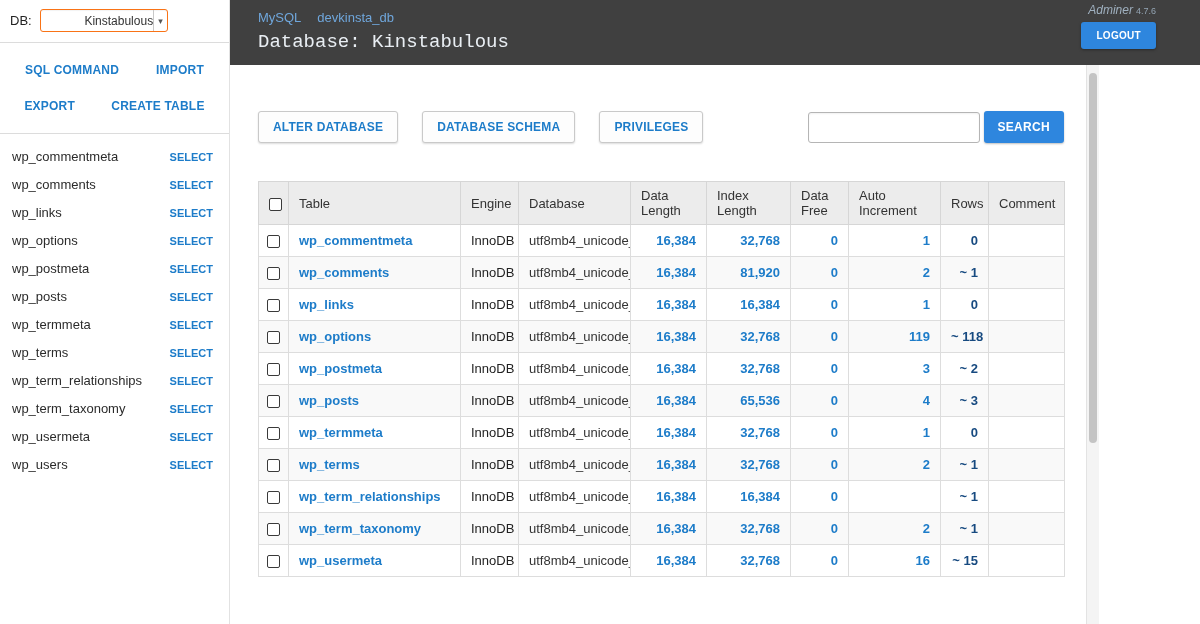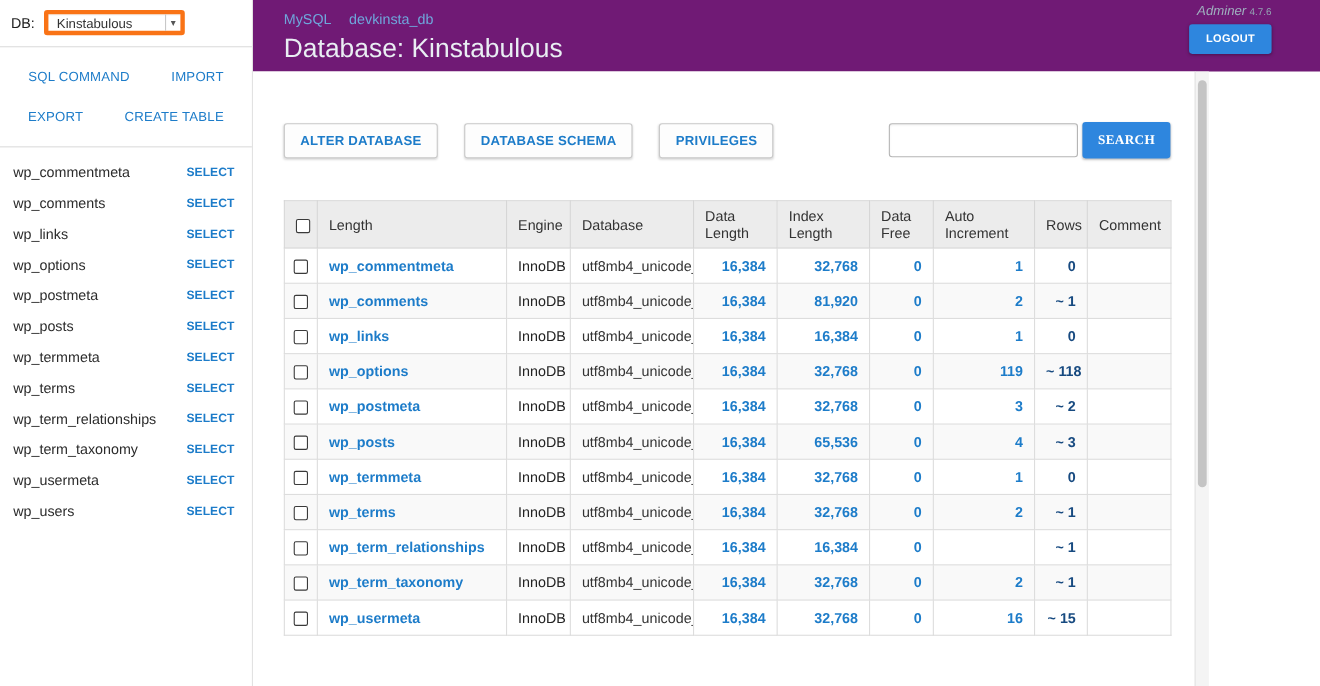--- a/index.html
+++ b/index.html
@@ -16,56 +16,56 @@
     position: absolute; left: 0; top: 0; width: 230px; height: 624px;
     background: #fff; border-right: 1px solid #e2e2e2; z-index: 2;
   }
   .db-row {
     display: flex; align-items: center; gap: 8px;
     padding: 9px 12px 10px 10px; border-bottom: 1px solid #dcdcdc;
   }
   .db-row label { font-size: 13px; color: #222; }
   .db-select {
     flex: 1; height: 23px; max-width: 128px;
-    border: 4px solid #f97316; border-radius: 3px; background: #fff;
-    display: flex; align-items: center; justify-content: space-between;
+    border: 1px solid #f97316; border-radius: 3px; background: #fff;
+    display: flex; align-items: center; justify-content: flex-end;
     padding-left: 8px; font-size: 12px; color: #333; cursor: default;
     box-shadow: inset 0 1px 1px rgba(0,0,0,0.05);
   }
   .db-caret {
     border-left: 1px solid #c8c8c8; align-self: stretch;
     display: flex; align-items: center; padding: 0 4px;
     font-size: 9px; color: #555;
   }
   .actions {
     display: flex; flex-wrap: wrap; justify-content: space-evenly;
     column-gap: 26px; row-gap: 22px; padding: 20px 14px; border-bottom: 1px solid #dcdcdc;
   }
   .actions a {
-    color: #1d7cc9; font-size: 12px; font-weight: 400; text-decoration: none;
+    color: #1d7cc9; font-size: 12px; font-weight: 700; text-decoration: none;
     letter-spacing: .2px; cursor: pointer; white-space: nowrap;
   }
   .table-list { list-style: none; margin: 0; padding: 9px 0; }
   .table-item {
     display: flex; justify-content: space-between; align-items: center;
     padding: 5px 16px 5px 12px; line-height: 18px;
   }
   .table-item .tname { font-size: 13px; color: #2b2b2b; text-decoration: none; cursor: pointer; }
   .table-item .tselect { font-size: 11px; font-weight: 700; color: #1d7cc9; text-decoration: none; cursor: pointer; text-align: center; }
 
   
   .topbar {
     position: absolute; left: 230px; top: 0; width: 970px; height: 65px;
-    background: #701a75;
+    background: #404040;
   }
   .crumbs { position: absolute; left: 28px; top: 10px; display: flex; gap: 16px; font-size: 13px; }
   .crumbs a { color: #6fa6db; text-decoration: none; cursor: pointer; }
   .page-title {
     position: absolute; left: 28px; top: 31px; margin: 0;
-    font-size: 24px; font-weight: 400; color: #e9eef3;
+    font-size: 19px; font-weight: 400; color: #e9eef3; font-family: Liberation Mono, monospace;
   }
   .top-right { position: absolute; right: 44px; top: 3px; text-align: right; }
   .version { font-size: 12px; color: #9fb0bf; font-style: italic; cursor: pointer; }
   .version .vnum { font-size: 9px; font-style: normal; margin-left: 3px; color: #93a4b3; margin-top: 36px; }
   .logout-btn {
     margin-top: 5px; background: #2e86de; color: #fff; border: none; border-radius: 3px;
     font-family: "Liberation Sans", sans-serif; font-size: 10px; font-weight: 700;
     padding: 8px 15px; cursor: pointer; box-shadow: 0 1px 3px rgba(0,0,0,.35);
     letter-spacing: .3px;
   }
@@ -87,21 +87,21 @@
     font-size: 12px; font-weight: 700; padding: 8px 14px; cursor: pointer; letter-spacing: .2px;
   }
   .tb-right { display: flex; align-items: center; gap: 4px; }
   .search-input {
     width: 172px; height: 31px; border: 1px solid #b5b5b5; border-radius: 3px;
     padding: 0 8px; font-family: "Liberation Sans", sans-serif; font-size: 13px;
     box-shadow: inset 0 1px 2px rgba(0,0,0,0.06);
   }
   .search-btn {
     background: #2e86de; color: #fff; border: none; border-radius: 3px;
-    font-family: Liberation Serif, serif; font-size: 12px; font-weight: 700;
+    font-family: Liberation Sans, sans-serif; font-size: 12px; font-weight: 700;
     padding: 9px 14px; cursor: pointer; box-shadow: 0 1px 2px rgba(0,0,0,.25);
     letter-spacing: .3px;
   }
 
   
   .tbl-wrap { margin: 38px 0 0 28px; }
   table.db-table {
     border-collapse: collapse; table-layout: fixed; width: 806px; font-size: 13px;
   }
   .db-table th, .db-table td {
@@ -252,21 +252,21 @@
           <col style="width:76px">
             <col style="width:84px">
             <col style="width:58px">
             <col style="width:92px">
           <col style="width:48px">
             <col style="width:76px">
         </colgroup>
         <thead>
           <tr>
             <th class="col-check"><span class="checkbox"></span></th>
-            <th>Length</th>
+            <th>Table</th>
             <th>Engine</th>
             <th>Database</th>
             <th class="num-h">Data Length</th>
             <th class="num-h">Index Length</th>
             <th class="num-h">Data Free</th>
             <th class="num-h">Auto Increment</th>
             <th class="num-h">Rows</th>
             <th>Comment</th>
           </tr>
         </thead>

